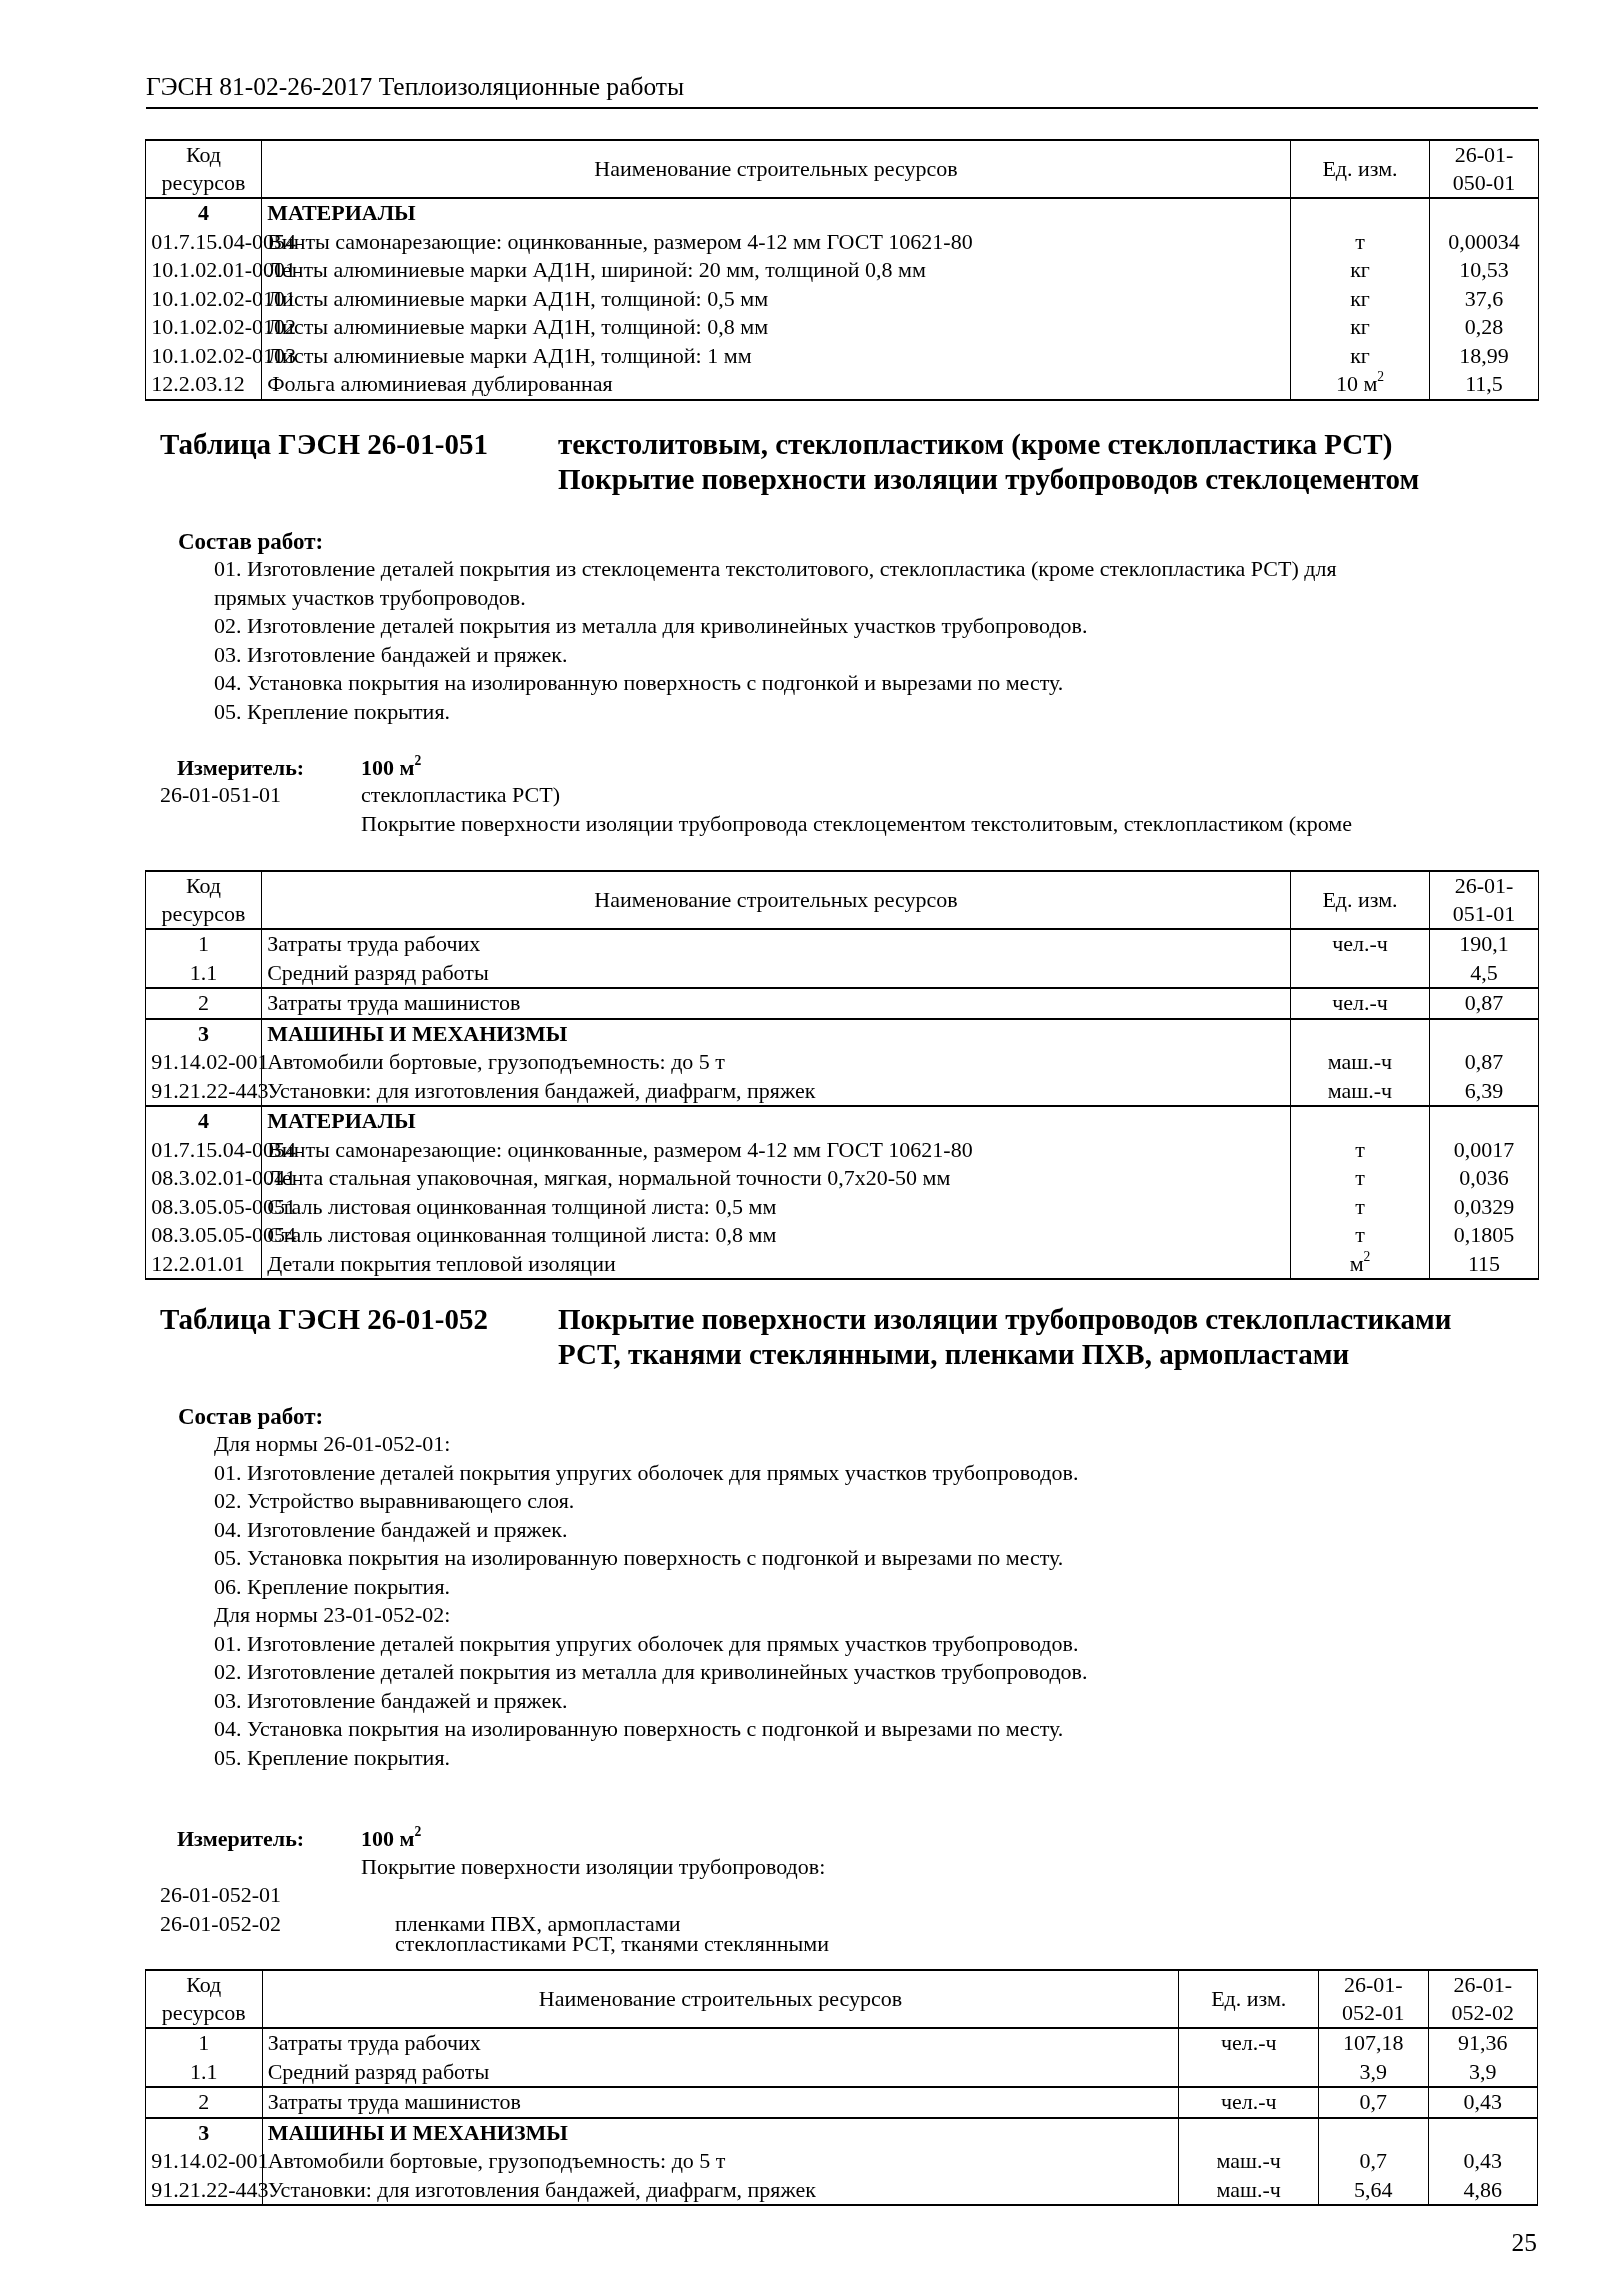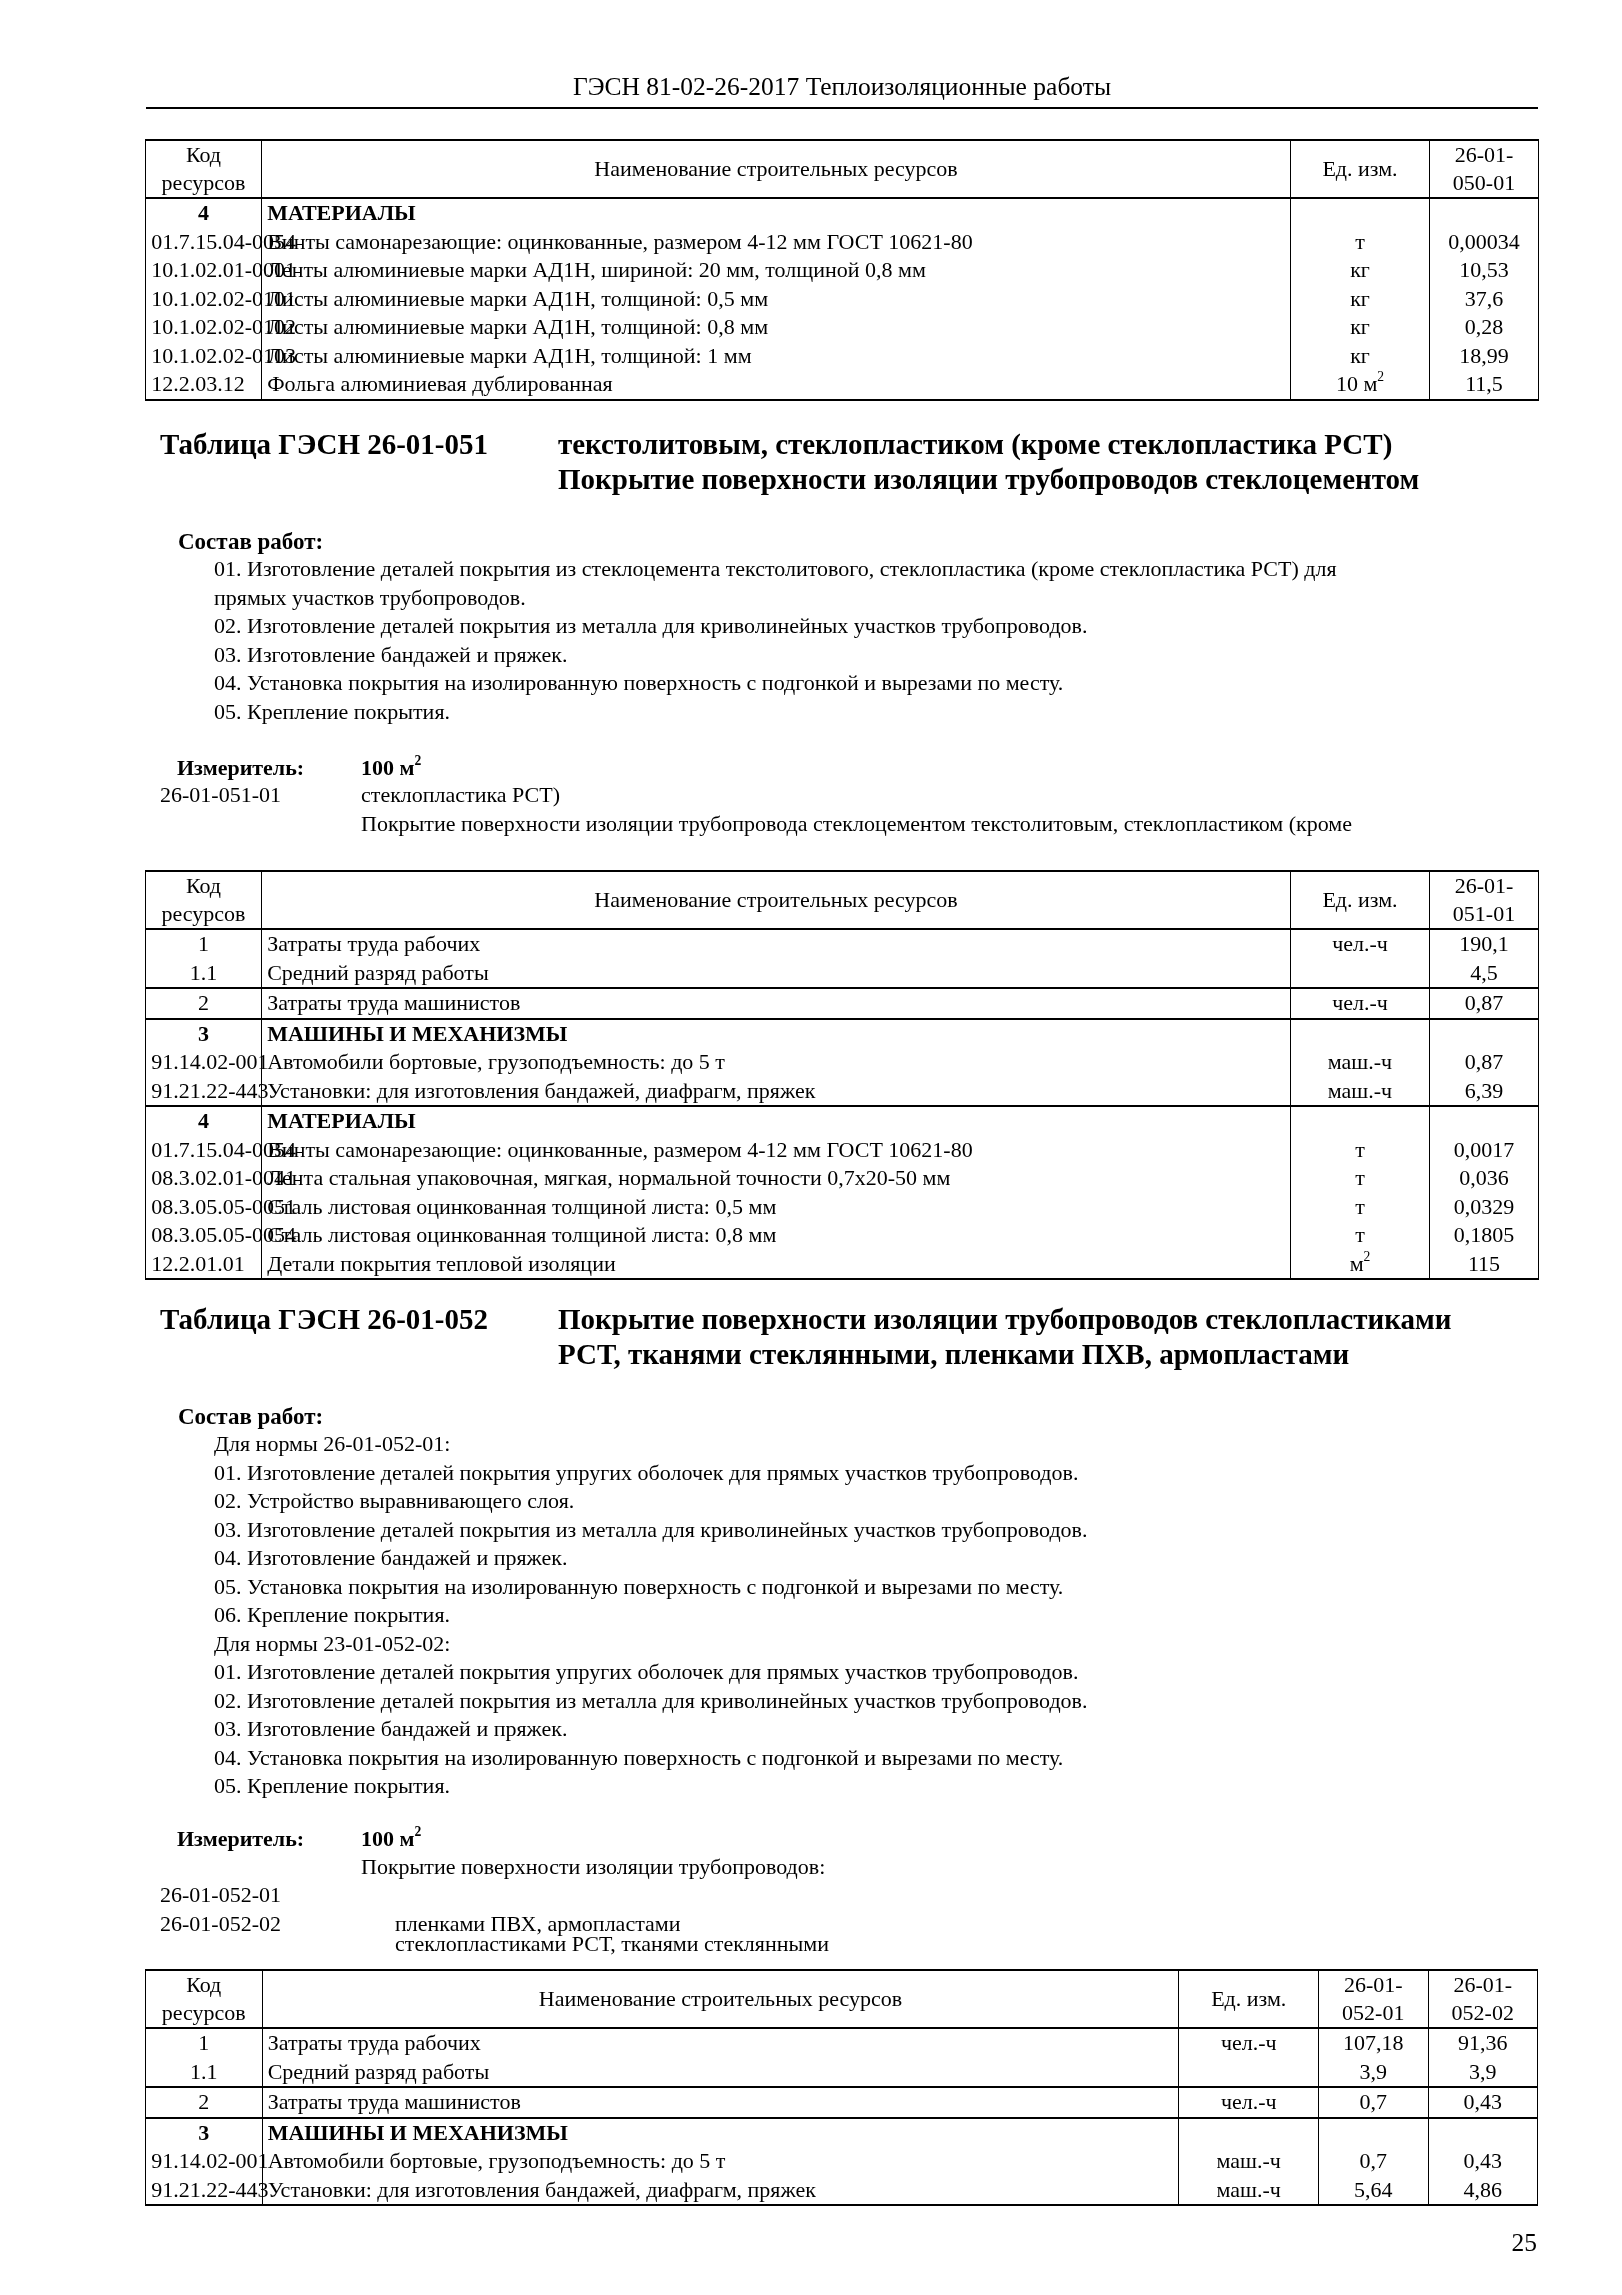--- a/index.html
+++ b/index.html
@@ -1,19 +1,19 @@
 <!DOCTYPE html>
 <html style="font-size:10.5px"><head>
 <meta charset="utf-8">
 <style>
   html, body { margin:0; padding:0; background:#ffffff; }
   body { width:1623px; height:2295px; position:relative; overflow:hidden;
          font-family:"Liberation Serif", "DejaVu Serif", serif; color:#000; }
   .abs { position:absolute; }
-  .running-header { left:146px; width:1392px; top:71px; text-align:center; font-size:25.5px; line-height:31px; }
+  .running-header { left:146px; width:1392px; top:71px; text-align:left; font-size:25.5px; line-height:31px; }
   .header-rule { left:146px; width:1392px; top:107px; height:2px; background:#000; }
 
   table.res { position:absolute; left:145px; width:1393px; border-collapse:collapse; font-size:22px; line-height:28.5px; table-layout:fixed; }
   table.res td, table.res th { border-left:1.3px solid #000; border-right:1.3px solid #000; padding:0 5.2px; vertical-align:middle; font-weight:normal; }
   table.res thead th { border-top:2.6px solid #000; border-bottom:2.6px solid #000; height:56px; line-height:28px; text-align:center; }
   table.res tbody.grp td { border-bottom:2.6px solid #000; padding-top:0; padding-bottom:0; vertical-align:top; }
   table.res .c-code { text-align:center; }
   table.res .c-name { text-align:left; padding-left:5.2px;margin-top:35px; }
   table.res .c-unit { text-align:center; }
   table.res .c-val { text-align:center; }
@@ -240,21 +240,20 @@
 <div class="abs tbl-title" style="top:1302px;">Таблица ГЭСН 26-01-052</div>
 <div class="abs tbl-caption" style="top:1302px;">
   <div>Покрытие поверхности изоляции трубопроводов стеклопластиками</div>
   <div>РСТ, тканями стеклянными, пленками ПХВ, армопластами</div>
 </div>
 <div class="abs sostav-label" style="top:1402px;">Состав работ:</div>
 <div class="abs sostav-list" style="top:1430px;">
   <div>Для нормы 26-01-052-01:</div>
   <div>01. Изготовление деталей покрытия упругих оболочек для прямых участков трубопроводов.</div>
   <div>02. Устройство выравнивающего слоя.</div>
-  <div>03. Изготовление деталей покрытия из металла для криволинейных участков трубопроводов.</div>
   <div>04. Изготовление бандажей и пряжек.</div>
   <div>05. Установка покрытия на изолированную поверхность с подгонкой и вырезами по месту.</div>
   <div>06. Крепление покрытия.</div>
   <div>Для нормы 23-01-052-02:</div>
   <div>01. Изготовление деталей покрытия упругих оболочек для прямых участков трубопроводов.</div>
   <div>02. Изготовление деталей покрытия из металла для криволинейных участков трубопроводов.</div>
   <div>03. Изготовление бандажей и пряжек.</div>
   <div>04. Установка покрытия на изолированную поверхность с подгонкой и вырезами по месту.</div>
   <div>05. Крепление покрытия.</div>
 </div>

